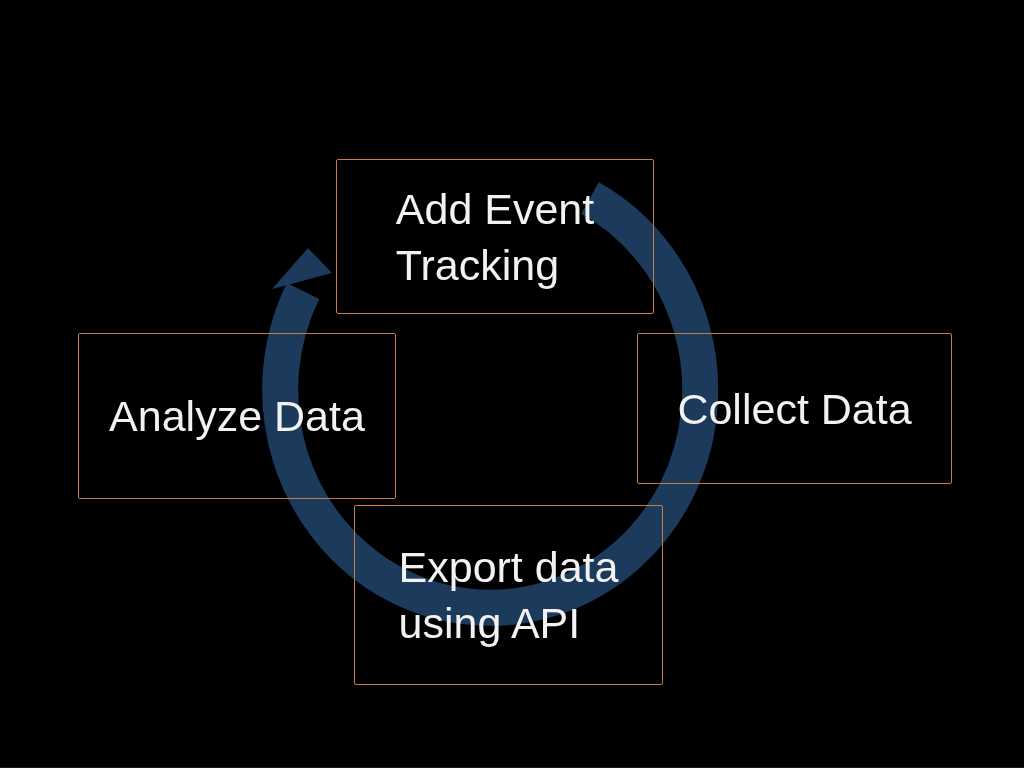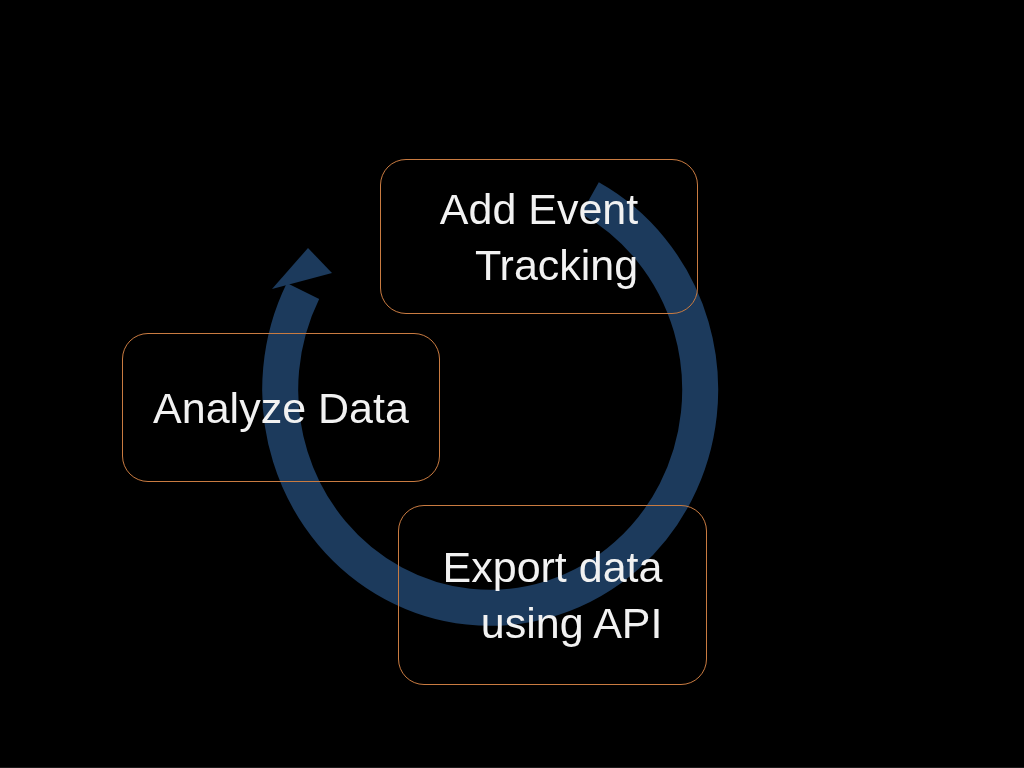--- a/index.html
+++ b/index.html
@@ -30,40 +30,39 @@
     stroke-linecap: butt;
   }
   .cycle-arrow-svg .head {
     fill: var(--arrow-color, #1c3a5c);
     stroke: none;
   }
   .node {
     position: absolute;
     z-index: 1;
     border: 1.5px solid var(--node-border-color, #c97b41);
-    border-radius: 26px;
+    border-radius: 2px;
     background: transparent;
     display: flex;
     align-items: center;
     justify-content: center;
-    text-align: right;
+    text-align: left;
     box-sizing: border-box;
-    margin-left: 44px;
   }
   .node-label {
     color: var(--text-color, #f2f2f2);
     font-size: 43px;
     line-height: 56px;
     white-space: pre-line;
     font-weight: 400;
   }
   .node-top    { left: 336px; top: 159px; width: 318px; height: 155px; }
   .node-right  { left: 637px; top: 333px; width: 315px; height: 151px; }
   .node-bottom { left: 354px; top: 505px; width: 309px; height: 180px; }
-  .node-left   { left: 78px;  top: 333px; width: 318px; height: 149px; }
+  .node-left   { left: 78px;  top: 333px; width: 318px; height: 166px; }
   .slide-bottom-edge {
     position: absolute;
     left: 0;
     right: 0;
     bottom: 0;
     height: 1px;
     background: var(--bottom-edge-color, #1c1c1c);
     z-index: 2;
   }
 </style>
@@ -75,20 +74,23 @@
   <svg class="cycle-arrow-svg" viewBox="0 0 1024 768" xmlns="http://www.w3.org/2000/svg" aria-hidden="true">
     <path class="arc" d="M 590 198 A 210 218 0 1 1 303 291"></path>
     <polygon class="head" points="308,248 332,273 272,289"></polygon>
   </svg>
 
   <div class="node node-top">
     <span class="node-label">Add Event
 Tracking</span>
   </div>
 
+  <div class="node node-right">
+    <span class="node-label">Collect Data</span>
+  </div>
 
   <div class="node node-bottom">
     <span class="node-label">Export data
 using API</span>
   </div>
 
   <div class="node node-left">
     <span class="node-label">Analyze Data</span>
   </div>
 

